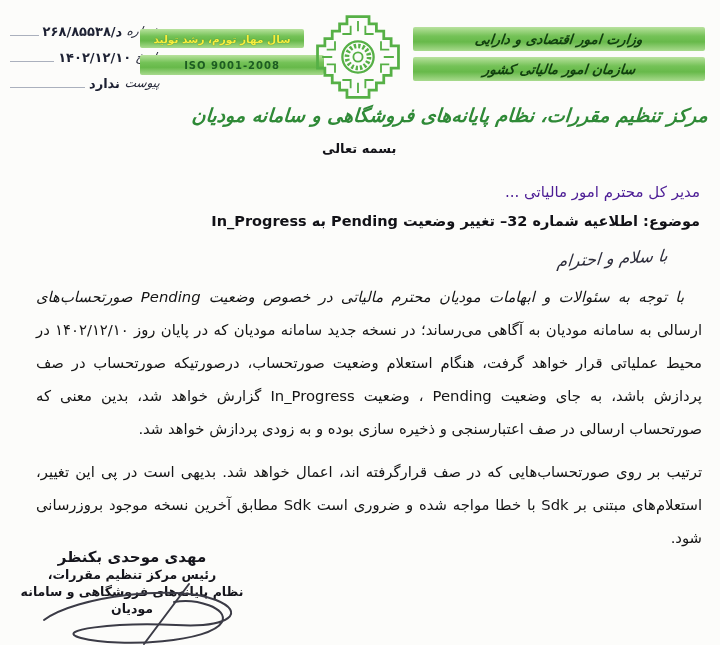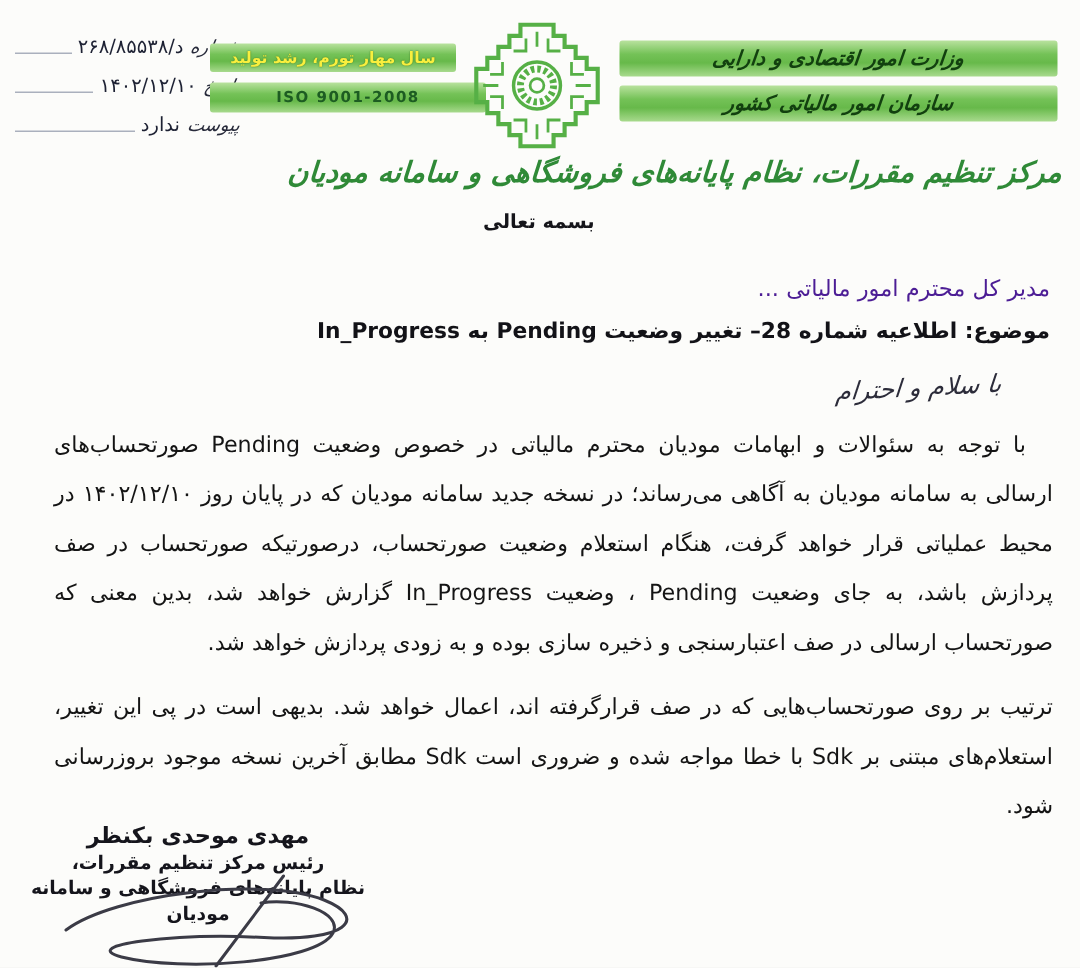--- a/index.html
+++ b/index.html
@@ -4,21 +4,21 @@
 <style>
   html,body{margin:0;padding:0;}
   body{background:#e8e8e6;font-family:"DejaVu Sans",sans-serif;}
   .page{position:relative;width:720px;height:645px;margin:0 auto;overflow:hidden;
         background:#fcfcfa;color:#18181c;direction:rtl;}
   
   .meta-block{position:absolute;top:20px;left:8px;width:152px;direction:rtl;}
   .meta-row{display:flex;align-items:center;height:22px;margin-bottom:4px;direction:rtl;}
   .meta-label{font-style:italic;font-size:12px;color:#272a3a;transform:skewX(-10deg);
               white-space:nowrap;margin-left:5px;}
-  .meta-value{font-weight:normal;font-size:13px;color:#1d2133;white-space:nowrap;letter-spacing:.3px;}
+  .meta-value{font-weight:bold;font-size:13px;color:#1d2133;white-space:nowrap;letter-spacing:.3px;}
   .meta-line{flex:1;border-bottom:1px solid #aab0bd;height:1px;margin:8px 4px 0 2px;min-width:6px;}
   
   .bar{position:absolute;border-radius:2px;
        background:linear-gradient(180deg,#b9e29e 0%,#74c257 38%,#67b94a 62%,#a8da8d 100%);
        display:flex;align-items:center;justify-content:center;}
   .bar-slogan{left:140px;top:29px;width:164px;height:19px;text-align:right;}
   .bar-iso{left:140px;top:55px;width:184px;height:20px;}
   .bar-ministry{left:413px;top:27px;width:292px;height:24px;}
   .bar-org{left:413px;top:57px;width:292px;height:24px;}
   .slogan-text{font-size:10.5px;font-weight:bold;color:#f8ef3e;text-shadow:0 0 1px #2f6b1f;white-space:nowrap;}
@@ -35,21 +35,21 @@
   .besmeleh{position:absolute;left:322px;top:141px;font-size:13px;font-weight:bold;color:#15151a;}
   
   .recipient{position:absolute;right:20px;top:183px;font-size:15px;font-weight:normal;color:#4c1d95;}
   .subject{position:absolute;right:20px;top:213px;font-size:14.5px;font-weight:bold;color:#121217;}
   .salutation{position:absolute;right:52px;top:249px;font-size:16.5px;font-style:italic;
               color:#2c2c3a;transform:rotate(-3deg) skewX(-8deg);}
   
   .body-text{position:absolute;right:18px;left:36px;top:280px;font-size:14.8px;color:#141414;}
   .line{height:33px;line-height:33px;text-align:justify;text-align-last:justify;white-space:nowrap;}
   .line.end{text-align-last:right;}
-  .line.indent{text-indent:18px;}
+  .line.indent{text-indent:18px;font-style:italic;}
   .para2{margin-top:10px;}
   
   .sig-block{position:absolute;left:12px;top:548px;width:240px;text-align:center;
              font-weight:bold;color:#15151c;}
   .sig-name{font-size:15px;line-height:18px;}
   .sig-title{font-size:12.5px;line-height:17px;}
   .sig-scribble{position:absolute;left:26px;top:578px;}
 </style>
 </head>
 <body>
@@ -102,21 +102,21 @@
         <circle cx="50" cy="50" r="12" stroke-width="5" stroke-dasharray="2.5 2.2"></circle>
         <circle cx="50" cy="50" r="5" stroke-width="2"></circle>
       </g>
     </svg>
   </div>
 
   <div class="center-title">مرکز تنظیم مقررات، نظام پایانه‌های فروشگاهی و سامانه مودیان</div>
   <div class="besmeleh">بسمه تعالی</div>
 
   <div class="recipient">مدیر کل محترم امور مالیاتی ...</div>
-  <div class="subject">موضوع: اطلاعیه شماره 28– تغییر وضعیت Pending به In_Progress</div>
+  <div class="subject">موضوع: اطلاعیه شماره 32– تغییر وضعیت Pending به In_Progress</div>
   <div class="salutation">با سلام و احترام</div>
 
   <div class="body-text">
     <div>
       <div class="line indent">با توجه به سئوالات و ابهامات مودیان محترم مالیاتی در خصوص وضعیت Pending صورتحساب‌های</div>
       <div class="line">ارسالی به سامانه مودیان به آگاهی می‌رساند؛ در نسخه جدید سامانه مودیان که در پایان روز ۱۴۰۲/۱۲/۱۰ در</div>
       <div class="line">محیط عملیاتی قرار خواهد گرفت، هنگام استعلام وضعیت صورتحساب، درصورتیکه صورتحساب در صف</div>
       <div class="line">پردازش باشد، به جای وضعیت Pending ، وضعیت In_Progress گزارش خواهد شد، بدین معنی که</div>
       <div class="line end">صورتحساب ارسالی در صف اعتبارسنجی و ذخیره سازی بوده و به زودی پردازش خواهد شد.</div>
     </div>

